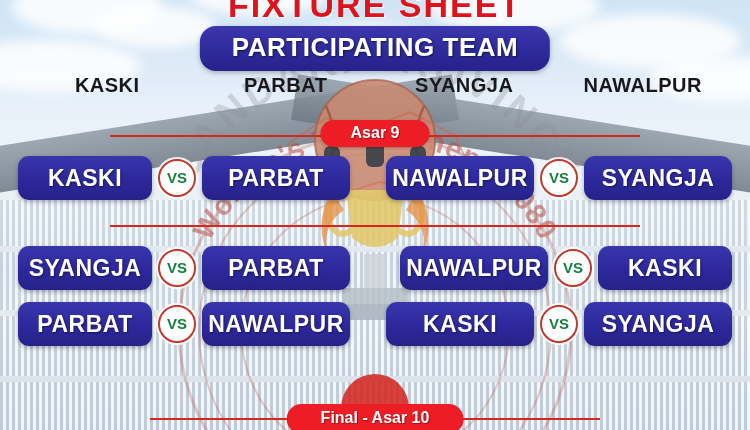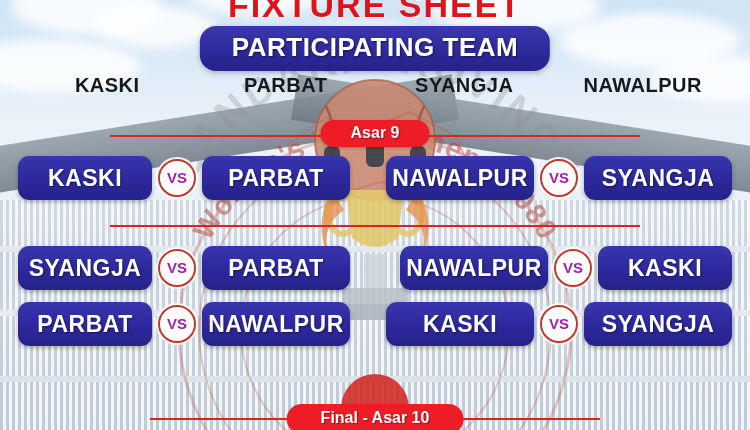--- a/index.html
+++ b/index.html
@@ -250,21 +250,21 @@
   .chip-b { width: 148px; }
 
   .vs {
     width: 38px;
     height: 38px;
     margin: 0 6px;
     border-radius: 50%;
     background: #ffffff;
     border: 2px solid #c0392b;
     box-shadow: 0 0 0 2px rgba(255,255,255,.9);
-    color: #a21caf;
+    color: #15803d;
     font-size: 15px;
     font-weight: 700;
     line-height: 34px;
     text-align: center;
     flex: none;
     z-index: 3;
     position: relative;
   }
 
   

